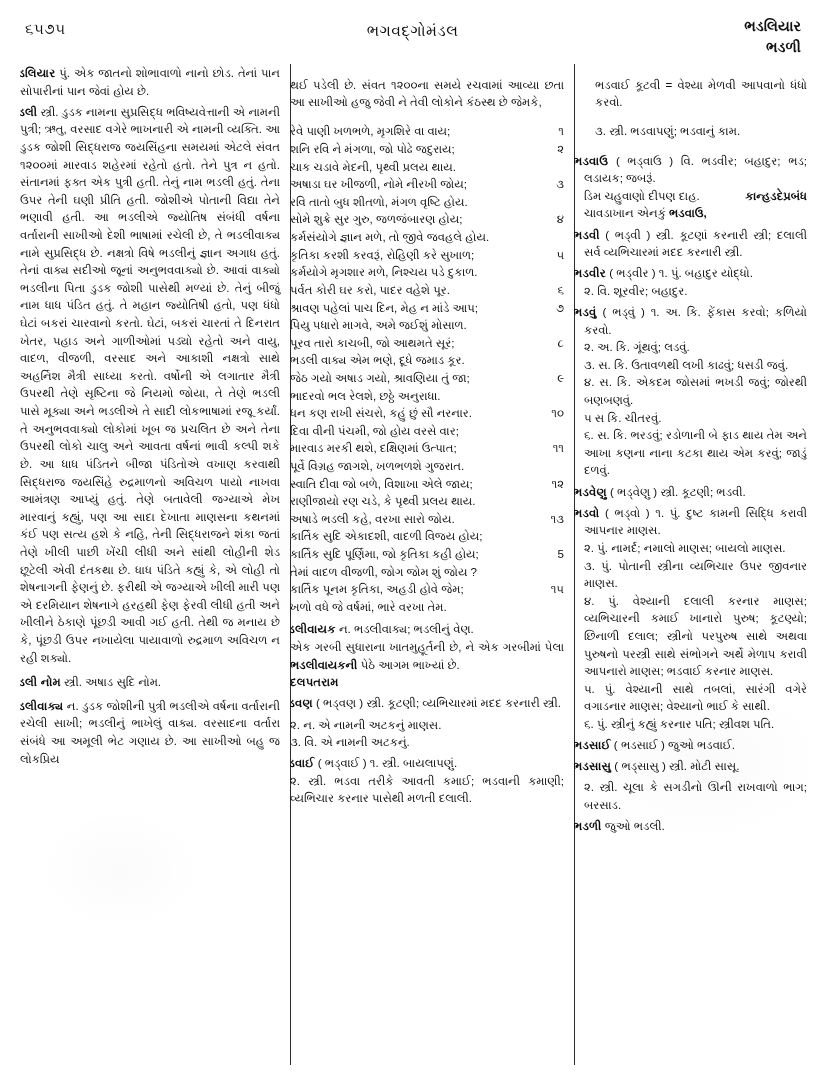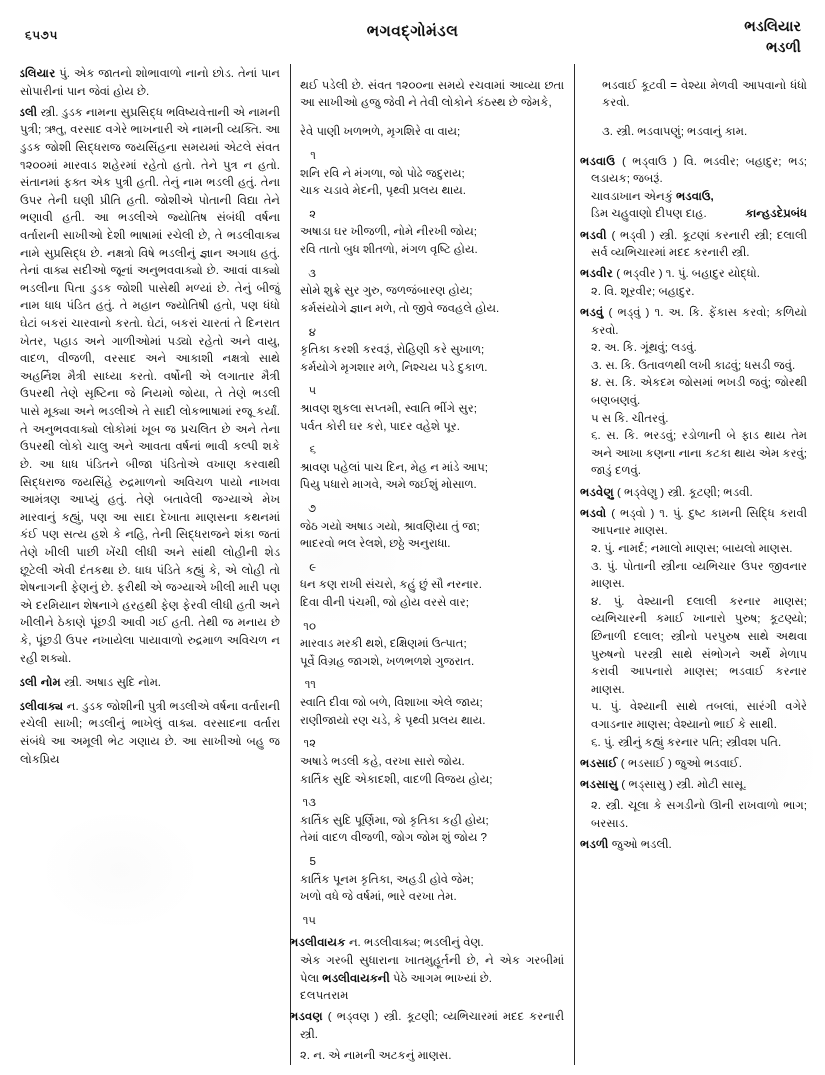--- a/index.html
+++ b/index.html
@@ -29,34 +29,34 @@
   .head {
     position: absolute;
     top: 14px;
     left: 0;
     right: 0;
     height: 52px;
   }
   .folio {
     position: absolute;
     left: 25px;
-    top: 14px;
-    font-size: 12px;
-    font-weight: bold;
+    top: 6px;
+    font-size: 15px;
+    font-weight: normal;
     letter-spacing: .5px;
     color: #111;
   }
   .booktitle {
     position: absolute;
     left: 0;
     right: 0;
     top: 8px;
     text-align: center;
     font-size: 15.5px;
-    font-weight: bold;
+    font-weight: normal;
     letter-spacing: .4px;
     color: #111;
   }
   .guide {
     position: absolute;
     right: 24px;
     top: 2px;
     text-align: right;
     font-size: 14.5px;
     font-weight: bold;
@@ -77,22 +77,22 @@
   .col {
     position: relative;
     box-sizing: border-box;
     font-size: 11.6px;
     line-height: 1.52;
     color: #0d0d0d;
     text-align: justify;
     overflow: hidden;
   }
   .col.c1 { width: 270px; padding-right: 10px; }
-  .col.c2 { width: 284px; padding-left: 10px; padding-right: 10px; }
-  .col.c3 { width: 233px; padding-left: 17px; }
+  .col.c2 { width: 284px; padding-right: 10px; }
+  .col.c3 { width: 233px; padding-left: 10px; }
   .rule {
     position: absolute;
     top: 0;
     bottom: 0;
     width: 1px;
     background: #2b2b2b;
   }
   .rule.r1 { left: 270px; }
   .rule.r2 { left: 554px; }
 
@@ -116,33 +116,32 @@
   .bold { font-weight: bold; }
   .gap-sm { height: 3px; }
 
   
   .verses { margin: 2px 0 2px 0; }
   .verse {
     display: flex;
     align-items: baseline;
     justify-content: space-between;
     gap: 6px;
-    flex-direction: column;
   }
   .verse .vtext { flex: 1 1 auto; text-align: justify; }
   .verse .vnum  { flex: 0 0 auto; width: 16px; text-align: right; }
   .vline { display: block; }
 
   .quote {
     padding-left: 16px;
     text-indent: 0;
   }
   .attrib {
     text-align: right;
-    font-weight: normal;
+    font-weight: bold;
     letter-spacing: .2px;
   }
 </style>
 </head>
 <body>
 
 <div id="page">
 
   <div class="head">
     <div class="folio">૬૫૭૫</div>
@@ -222,34 +221,40 @@
         <div class="verse">
           <span class="vtext">
             <span class="vline">કૃતિકા કરશી કરવરૂં, રોહિણી કરે સુખાળ;</span>
             <span class="vline">કર્મયોગે મૃગશાર મળે, નિશ્ચય પડે દુકાળ.</span>
           </span>
           <span class="vnum">૫</span>
         </div>
 
         <div class="verse">
           <span class="vtext">
-            <span class="vline">શ્રાવણ શુકલા સપ્તમી, સ્વાતિ ભીંગે સુર;</span>
             <span class="vline">પર્વત કોરી ઘર કરો, પાદર વહેશે પૂર.</span>
           </span>
           <span class="vnum">૬</span>
         </div>
 
         <div class="verse">
           <span class="vtext">
             <span class="vline">શ્રાવણ પહેલાં પાચ દિન, મેહ ન માંડે આપ;</span>
             <span class="vline">પિયુ પધારો માગવે, અમે જઈશું મોસાળ.</span>
           </span>
           <span class="vnum">૭</span>
         </div>
 
+        <div class="verse">
+          <span class="vtext">
+            <span class="vline">પૂરવ તારો કાચબી, જો આથમતે સૂરં;</span>
+            <span class="vline">ભડલી વાક્ય એમ ભણે, દૂધે જમાડ કૂર.</span>
+          </span>
+          <span class="vnum">૮</span>
+        </div>
 
         <div class="verse">
           <span class="vtext">
             <span class="vline">જેઠ ગયો અષાડ ગયો, શ્રાવણિયા તું જા;</span>
             <span class="vline">ભાદરવો ભલ રેલશે, છઠ્ઠે અનુરાધા.</span>
           </span>
           <span class="vnum">૯</span>
         </div>
 
         <div class="verse">
@@ -326,22 +331,22 @@
 
     </div>
 
     <div class="col c3">
 
       <p class="sub">ભડવાઈ કૂટવી = વેશ્યા મેળવી આપવાનો ધંધો કરવો.</p>
       <p class="sub">૩. સ્ત્રી. ભડવાપણું; ભડવાનું કામ.</p>
 
       <div class="entry">
         <p class="hang"><span class="hw">ભડવાઉ</span> <span>( ભડ્વાઉ )</span><span> વિ. ભડવીર; બહાદુર; ભડ; લડાયક; જબરૂં.</span></p>
+        <p class="quote"><span>ડિમ ચહુવાણો દીપણ દાહ.</span><span class="bold" style="float:right">કાન્હડદેપ્રબંધ</span></p>
         <p class="quote"><span>ચાવડાખાન એનકું </span><span class="bold">ભડવાઉ,</span></p>
-        <p class="quote"><span>ડિમ ચહુવાણો દીપણ દાહ.</span><span class="bold" style="float:right">કાન્હડદેપ્રબંધ</span></p>
       </div>
 
       <div class="entry">
         <p class="hang"><span class="hw">ભડવી</span> <span>( ભડ્વી )</span><span> સ્ત્રી. કૂટણાં કરનારી સ્ત્રી; દલાલી સર્વ વ્યભિચારમાં મદદ કરનારી સ્ત્રી.</span></p>
       </div>
 
       <div class="entry">
         <p class="hang"><span class="hw">ભડવીર</span> <span>( ભડ્વીર )</span><span> ૧. પું. બહાદુર યોદ્ધો.</span></p>
         <p class="sub">૨. વિ. શૂરવીર; બહાદુર.</p>
       </div>

